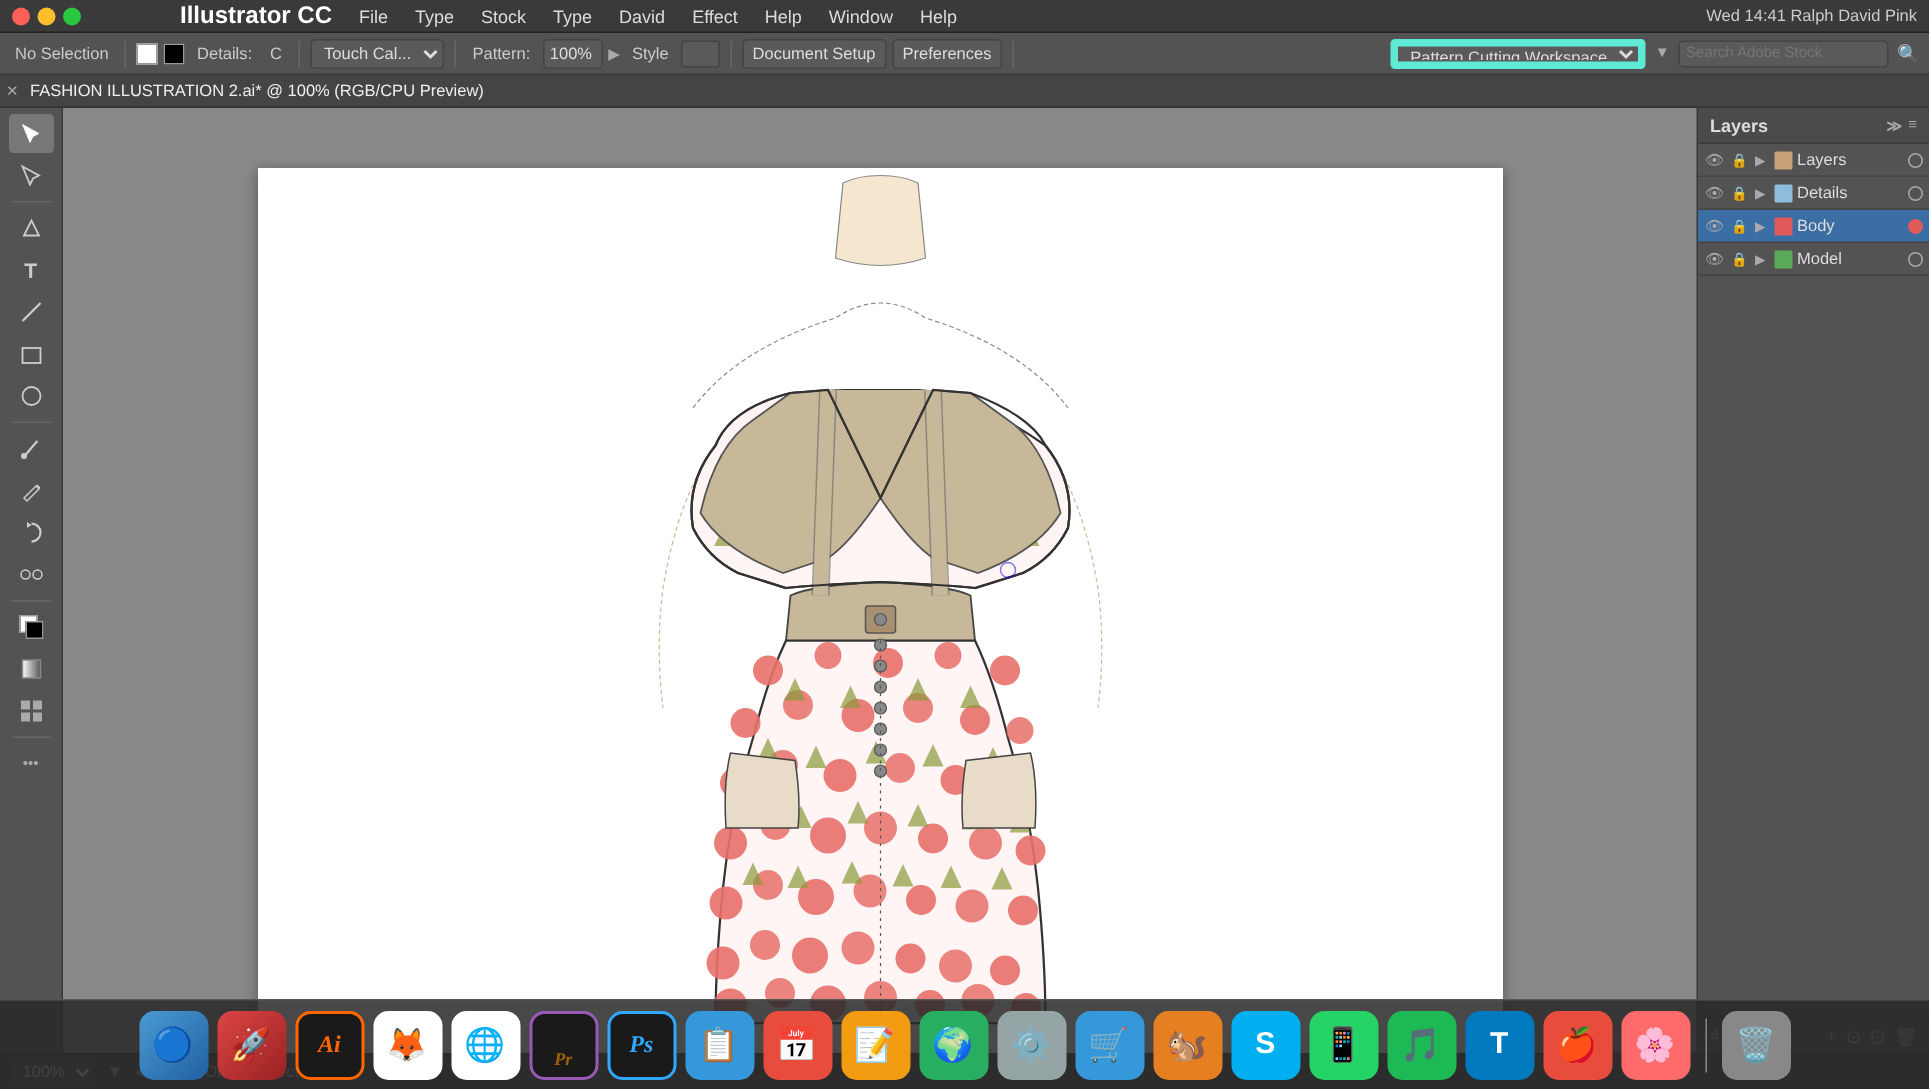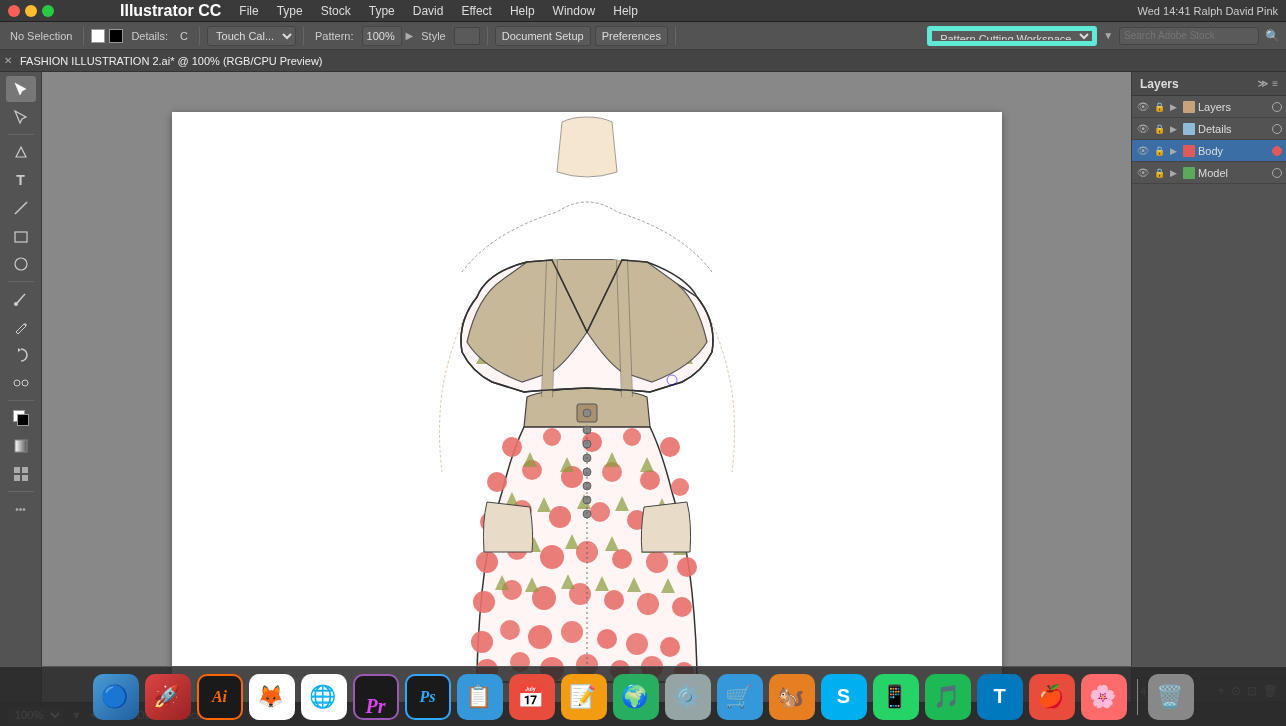--- a/index.html
+++ b/index.html
@@ -572,21 +572,21 @@
 
 <div id="dock">
   <div class="dock-icon" style="background:linear-gradient(135deg,#4a9bd4,#2060a0);" title="Finder">🔵</div>
   <div class="dock-icon" style="background:linear-gradient(135deg,#d44,#922);" title="Launchpad">🚀</div>
   <div class="dock-icon" style="background:#1a1a1a;border:2px solid #ff6600;" title="Adobe Illustrator">
       <span style="font-size:16px;font-weight:900;color:#ff6600;font-family:serif;font-style:italic;">Ai</span>
     </div>
   <div class="dock-icon" style="background:#fff;" title="Firefox">🦊</div>
   <div class="dock-icon" style="background:#fff;" title="Chrome">🌐</div>
   <div class="dock-icon" style="background:#1a1a1a;border:2px solid #9b59b6;" title="Adobe Premiere">
-      <span style="font-size:20px;font-weight:900;color:#d946ef;font-family:serif;font-style:italic;margin-top:20px;">Pr</span>
+      <span style="font-size:12px;font-weight:900;color:#a16207;font-family:serif;font-style:italic;margin-top:20px;">Pr</span>
     </div>
   <div class="dock-icon" style="background:#1a1a1a;border:2px solid #31a8ff;" title="Adobe Photoshop">
       <span style="font-size:16px;font-weight:900;color:#31a8ff;font-family:serif;font-style:italic;">Ps</span>
     </div>
   <div class="dock-icon" style="background:#3498db;" title="Clipboard">📋</div>
   <div class="dock-icon" style="background:#e74c3c;" title="Calendar">📅</div>
   <div class="dock-icon" style="background:#f39c12;" title="Notes">📝</div>
   <div class="dock-icon" style="background:#27ae60;" title="Safari">🌍</div>
   <div class="dock-icon" style="background:#95a5a6;" title="System Preferences">⚙️</div>
   <div class="dock-icon" style="background:#3498db;" title="App Store">🛒</div>

